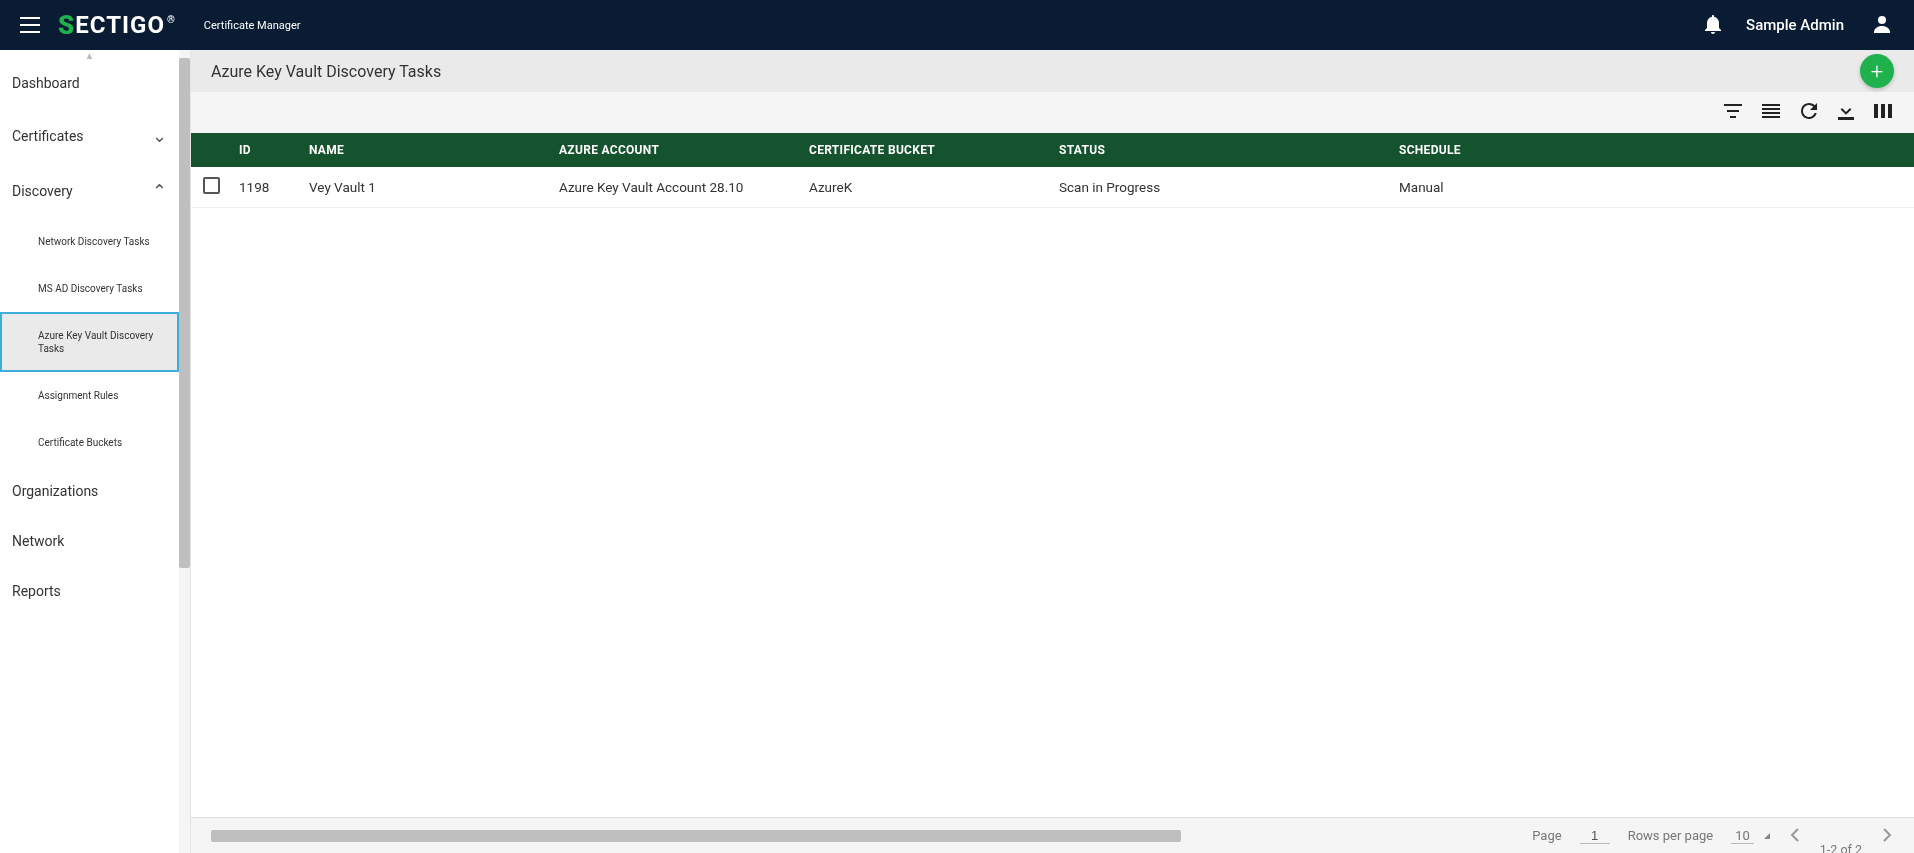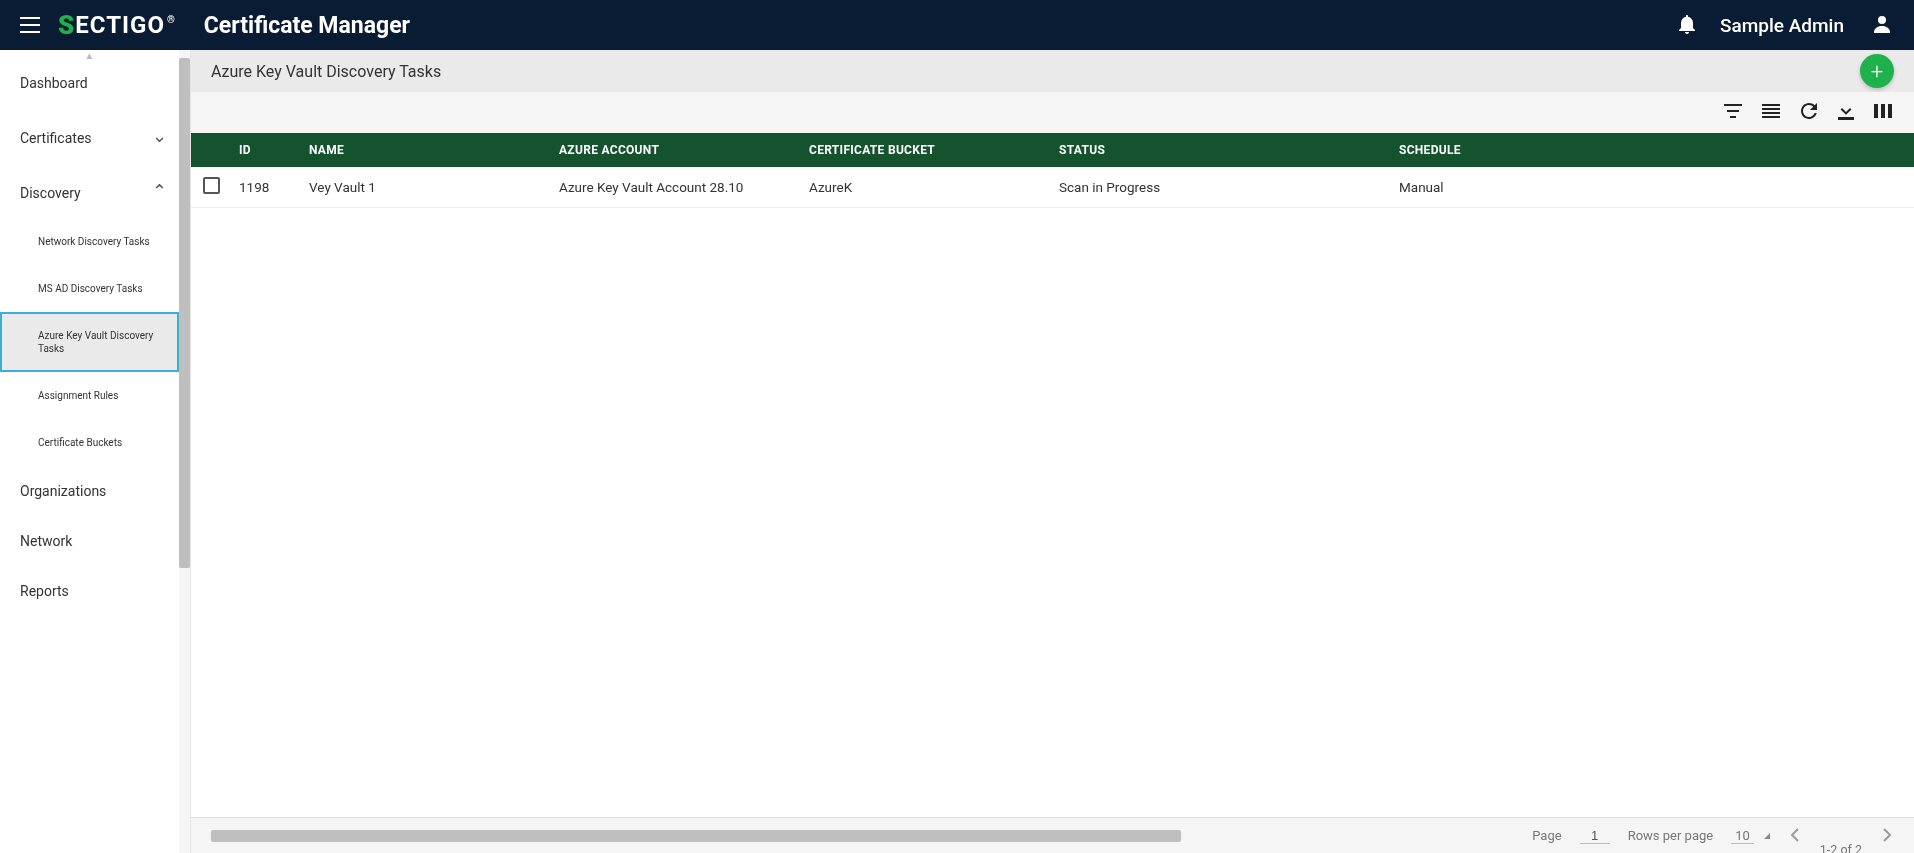--- a/index.html
+++ b/index.html
@@ -13,47 +13,46 @@
       align-items: center;
       padding: 0 16px;
     }
     .hamburger-btn { cursor: pointer; padding: 4px; margin-right: 14px; }
     .hamburger-btn svg { display: block; }
     .logo-area { display: flex; align-items: center; margin-right: 28px; }
     .logo-text { font-size: 24px; font-weight: 700; letter-spacing: 1px; display: flex; align-items: center; }
     .logo-s { color: #1fb14c; font-size: 26px; font-weight: 900; }
     .logo-rest { color: #fff; }
     .logo-regmark { font-size: 10px; margin-left: 2px; position: relative; top: -6px; }
-    .app-title { font-size: 23px; font-weight: 700; color: #fff; }
+    .app-title { font-size: 11px; font-weight: 400; color: #fff; }
     .header-spacer { flex: 1; }
     .header-icon-btn { padding: 6px; margin-left: 10px; cursor: pointer; color: #fff; }
-    .user-name { font-size: 19px; font-weight: 500; color: #fff; margin-left: 18px; margin-right: 12px; }
+    .user-name { font-size: 15px; font-weight: 500; color: #fff; margin-left: 18px; margin-right: 12px; }
     
     .main-layout { display: flex; height: calc(100vh - 50px); }
     
     .sidebar {
       width: 191px;
       background: #fff;
       border-right: 1px solid #e5e5e5;
       position: relative;
       flex-shrink: 0;
     }
     .sidebar-scroll-arrow { position: absolute; top: 0; left: 0; right: 11px; height: 8px; text-align: center; color: #bbb; font-size: 10px; }
     .sidebar-scrollbar { position: absolute; right: 0; top: 0; width: 11px; height: 100%; background: #f5f5f5; }
     .sidebar-scrollbar-thumb { position: absolute; right: 0; top: 8px; width: 11px; height: 510px; background: #bfbfbf; border-radius: 2px; }
     
     .nav-item {
       display: flex;
-      align-items: flex-end;
+      align-items: center;
       padding: 17px 12px;
       font-size: 14px;
       color: #333;
       cursor: pointer;
       justify-content: space-between;
-      margin-left: 8px;
     }
     .nav-sub-item {
       padding: 17px 12px 17px 38px;
       font-size: 10px;
       color: #333;
       cursor: pointer;
       line-height: 1.3;
     }
     .nav-sub-item.active {
       background: #eaeaea;

